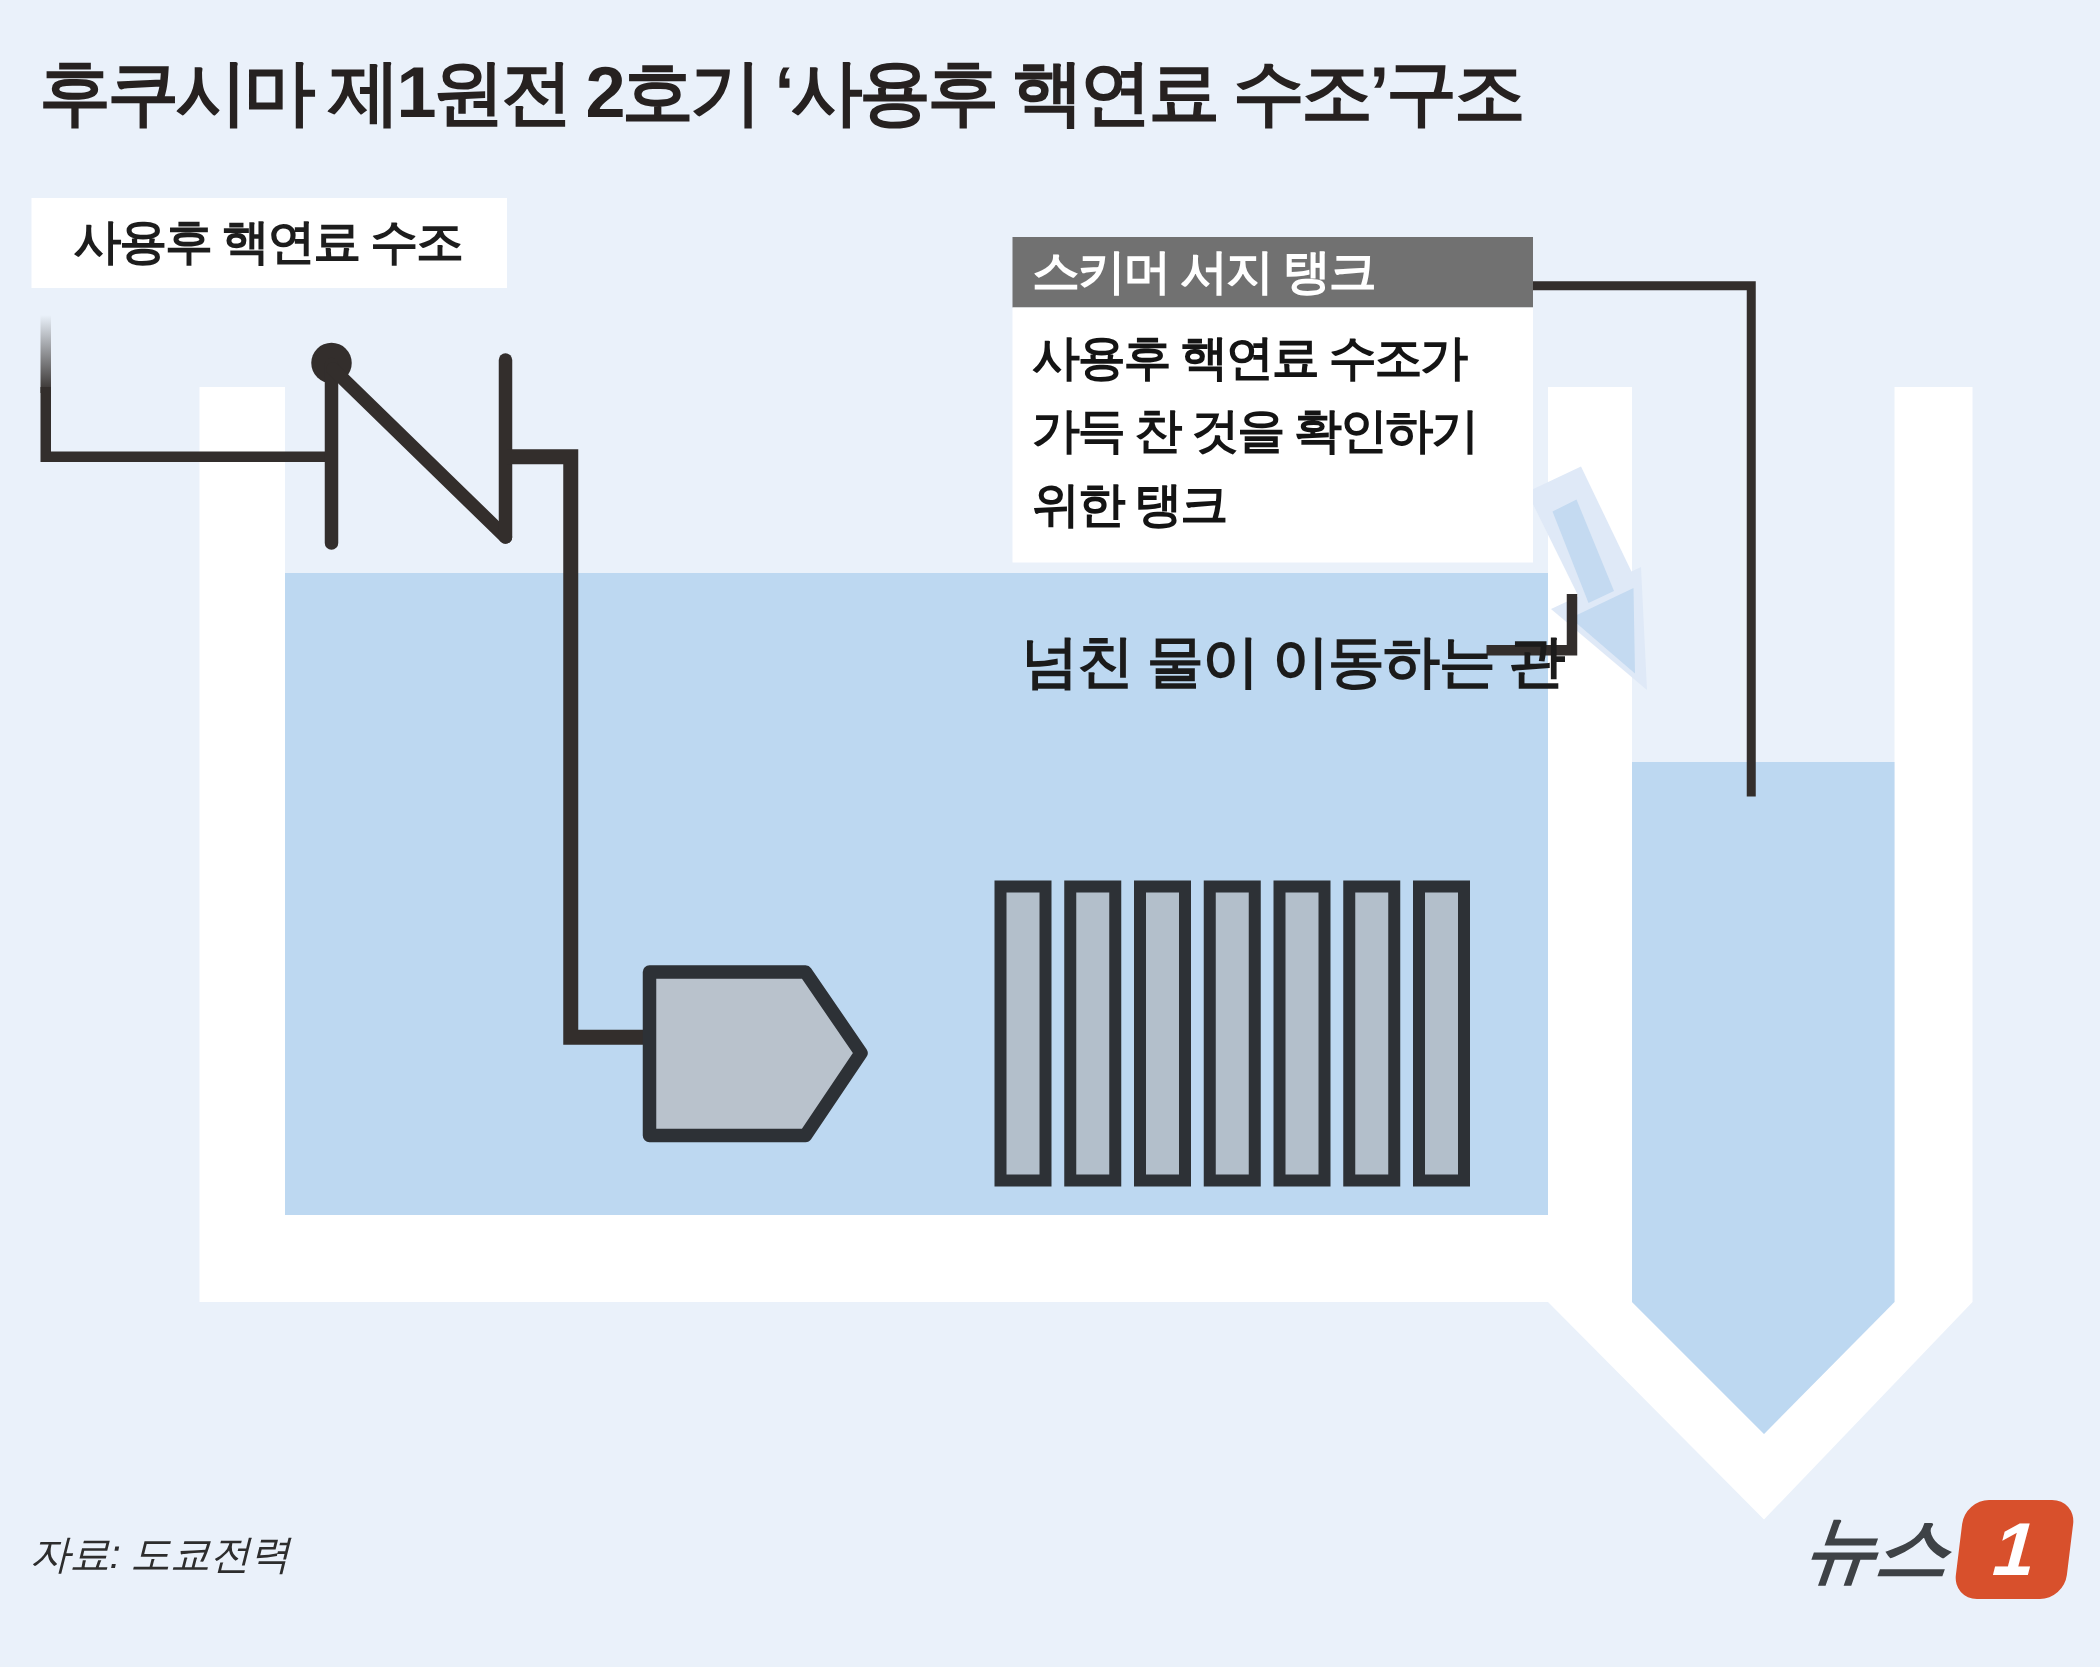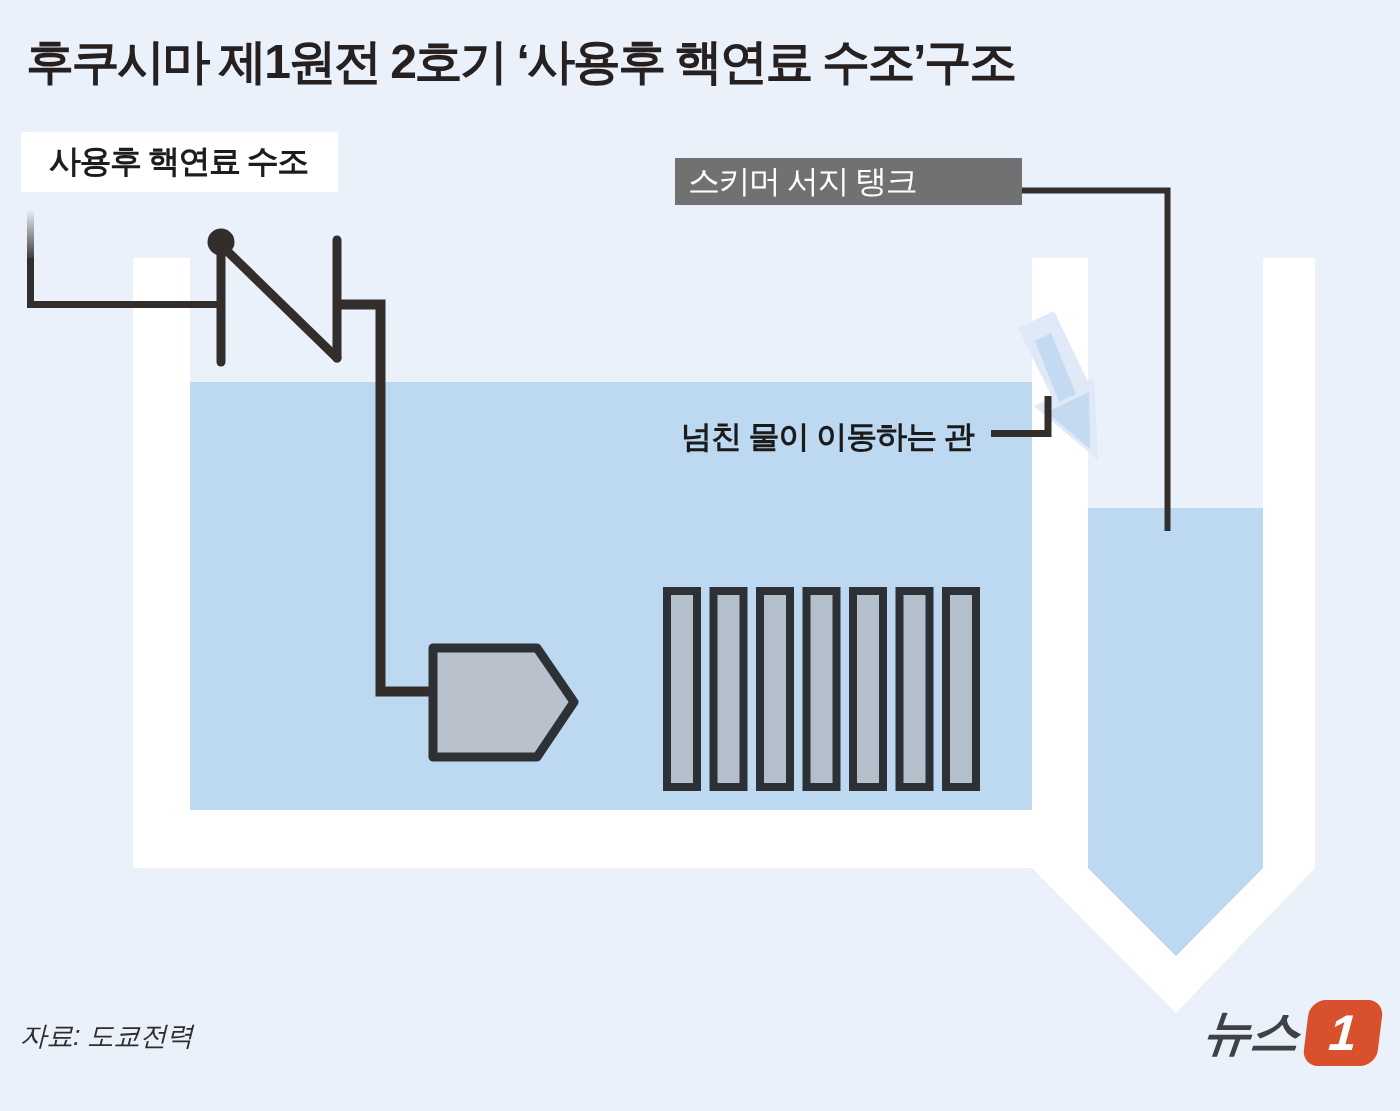--- a/index.html
+++ b/index.html
@@ -21,30 +21,30 @@
   }
   .pool-label{
     position:absolute;left:21px;top:132px;width:317px;height:60px;box-sizing:border-box;
     background:#fff;display:flex;align-items:center;padding-left:28px;
     font-size:32px;font-weight:800;letter-spacing:-1.5px;color:#1d1d1d;
   }
   .skimmer{position:absolute;left:675px;top:158px;width:347px;}
   .skimmer-header{
     background:var(--graybox);color:#ffffff;height:47px;box-sizing:border-box;
     display:flex;align-items:center;padding-left:13px;
-    font-size:32px;font-weight:400;letter-spacing:-1.5px;
+    font-size:32px;font-weight:700;letter-spacing:-1.5px;
   }
   .skimmer-body{
     background:#ffffff;box-sizing:border-box;padding:9px 10px 14px 13px;
     font-size:32px;font-weight:700;line-height:49px;letter-spacing:-1.5px;
     color:#141414;white-space:pre-line;
   }
   .overflow-label{
     position:absolute;left:681px;top:416px;
-    font-size:31px;font-weight:700;letter-spacing:-1px;color:#1b1b1b;
+    font-size:38px;font-weight:700;letter-spacing:-1px;color:#1b1b1b;
   }
   .source{
     position:absolute;left:20px;top:1018px;
     font-size:27px;letter-spacing:-0.5px;color:#2d2d2d;font-style:italic;
   }
   .logo{position:absolute;left:1203px;top:1000px;display:flex;align-items:center;}
   .logo-text{
     font-size:49px;font-weight:900;font-style:italic;transform:skewX(-6deg);
     color:#3e4246;letter-spacing:-1px;
   }
@@ -124,20 +124,23 @@
   </svg>
 
   <div class="title">후쿠시마 제1원전 2호기 ‘사용후 핵연료 수조’구조</div>
 
   <div class="pool-label">
     <span>사용후 핵연료 수조</span>
   </div>
 
   <div class="skimmer">
     <div class="skimmer-header">스키머 서지 탱크</div>
+    <div class="skimmer-body">사용후 핵연료 수조가
+가득 찬 것을 확인하기
+위한 탱크</div>
   </div>
 
   <div class="overflow-label">넘친 물이 이동하는 관</div>
 
   <div class="source">자료: 도쿄전력</div>
 
   <div class="logo">
     <span class="logo-text">뉴스</span>
     <span class="logo-badge">
       <span>1</span>

